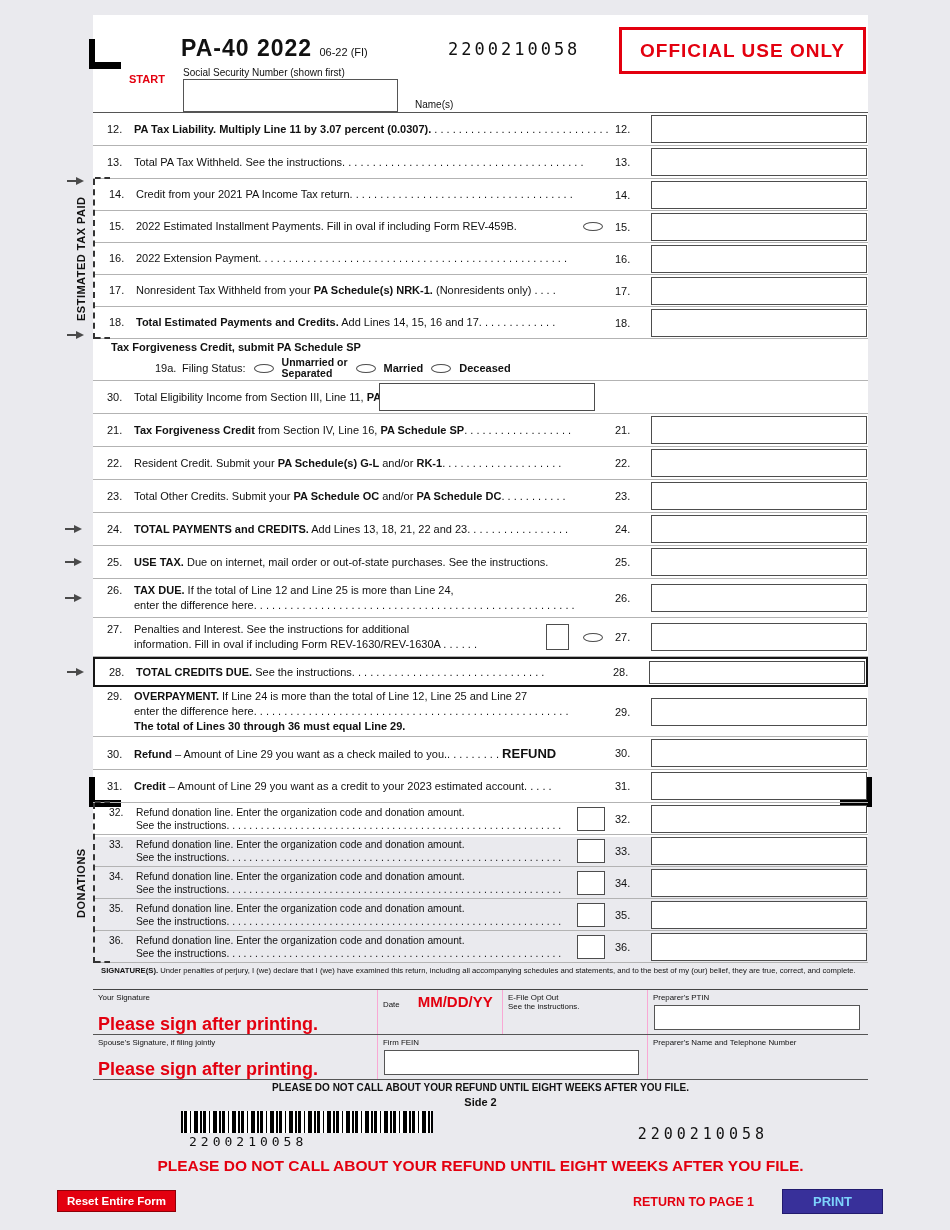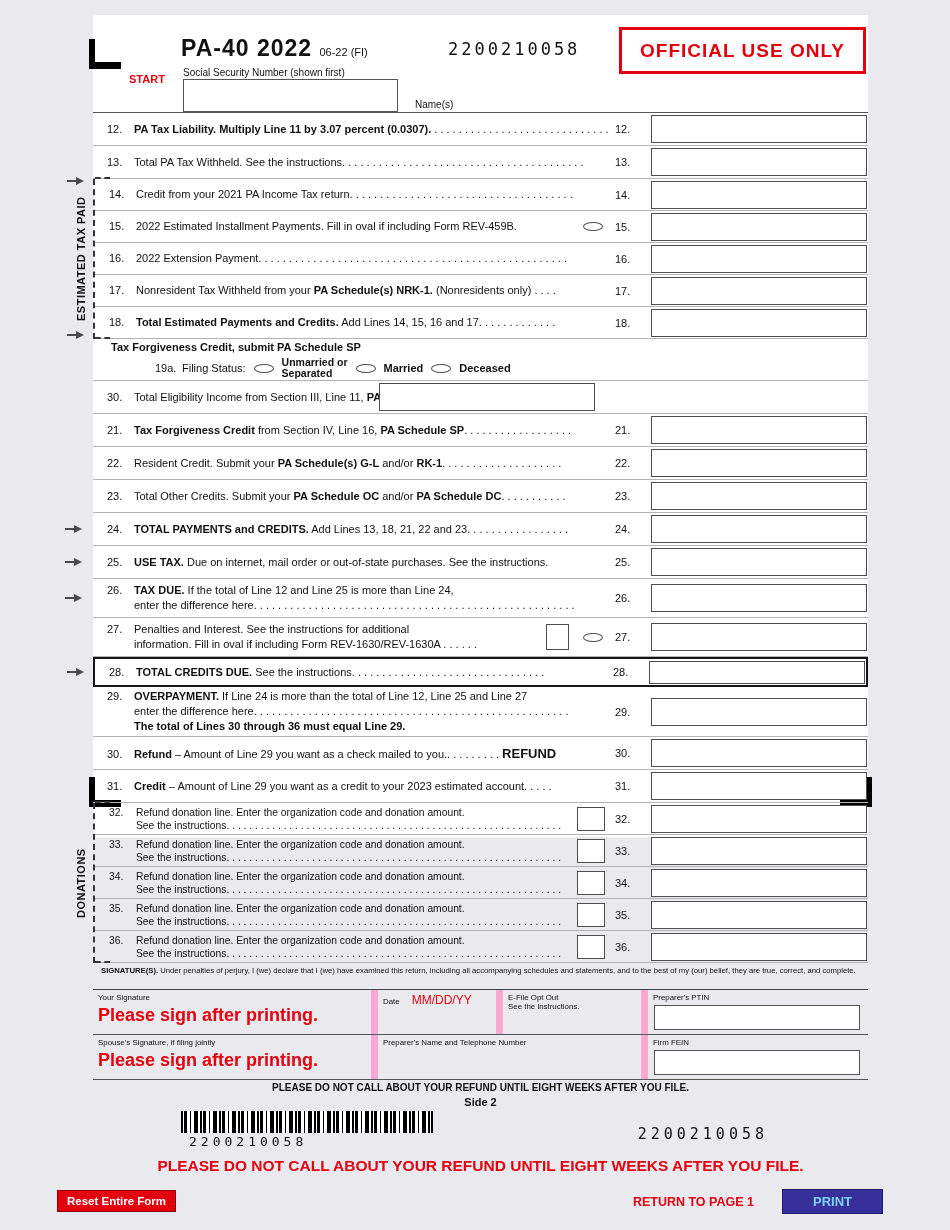--- a/index.html
+++ b/index.html
@@ -72,24 +72,24 @@
   .tf-dep{flex:1 1 0;min-width:0;font-size:9.5px;line-height:13px;white-space:nowrap;overflow:hidden;}
   .sbox.dep{width:52px;height:34px;margin:2px 1px 2px 4px;}
 
   
 
   
   .sigdecl{height:27px;font-size:7.7px;line-height:9.6px;padding:3px 6px 0 8px;border-bottom:1px solid #444;}
   .sigrow{display:grid;height:45px;border-bottom:1px solid #555;font-size:7.9px;}
   .sig1{grid-template-columns:285px 125px 145px 1fr;}
   .sig2{grid-template-columns:285px 270px 1fr;}
-  .sigcell{position:relative;border-right:7px solid #f9a8d4;padding:3px 5px;overflow:hidden;}
+  .sigcell{position:relative;border-right:1px solid #f9a8d4;padding:3px 5px;overflow:hidden;}
   .sigcell:last-child{border-right:none;}
-  .signote{color:#e3000f;font-weight:bold;font-size:18px;margin-top:3px;white-space:nowrap;}
-  .dateval{color:#e3000f;font-weight:normal;font-size:12px;margin-left:12px;}
+  .signote{color:#e3000f;font-weight:bold;font-size:18px;margin-top:12px;white-space:nowrap;}
+  .dateval{color:#e3000f;font-weight:bold;font-size:15px;margin-left:18px;}
   .inbox{position:absolute;left:6px;right:8px;top:15px;height:25px;border:1px solid #555;background:#fff;}
 
   
   .nocall{height:15px;line-height:15px;text-align:center;font-weight:bold;font-size:10px;}
   .side2{height:15px;line-height:15px;text-align:center;font-weight:bold;font-size:11px;}
   .bcwrap{position:relative;height:44px;}
   .barcode{position:absolute;left:88px;top:1px;width:252px;height:22px;
     background:repeating-linear-gradient(90deg,#000 0 2px,#fff 2px 3px,#000 3px 6px,#fff 6px 9px,#000 9px 10px,#fff 10px 13px,#000 13px 17px,#fff 17px 19px);}
   .bcnum{position:absolute;left:96px;top:24px;font-family:"DejaVu Sans Mono",monospace;font-size:13px;letter-spacing:4px;}
   .bcnum2{position:absolute;right:100px;top:15px;font-family:"DejaVu Sans Mono",monospace;font-size:15px;letter-spacing:4px;}
@@ -372,25 +372,25 @@
         <div>Preparer's PTIN</div>
         <div class="inbox"></div>
       </div>
     </div>
     <div class="sigrow sig2">
       <div class="sigcell">
         <div>Spouse's Signature, if filing jointly</div>
         <div class="signote">Please sign after printing.</div>
       </div>
       <div class="sigcell">
-        <div>Preparer's Name and Telephone Number</div>
-      </div>
-      <div class="sigcell">
         <div>Firm FEIN</div>
         <div class="inbox"></div>
+      </div>
+      <div class="sigcell">
+        <div>Preparer's Name and Telephone Number</div>
       </div>
     </div>
 
     <div class="nocall">PLEASE DO NOT CALL ABOUT YOUR REFUND UNTIL EIGHT WEEKS AFTER YOU FILE.</div>
     <div class="side2">Side 2</div>
     <div class="bcwrap">
       <div class="barcode"></div>
       <div class="bcnum">2200210058</div>
       <div class="bcnum2">2200210058</div>
     </div>

